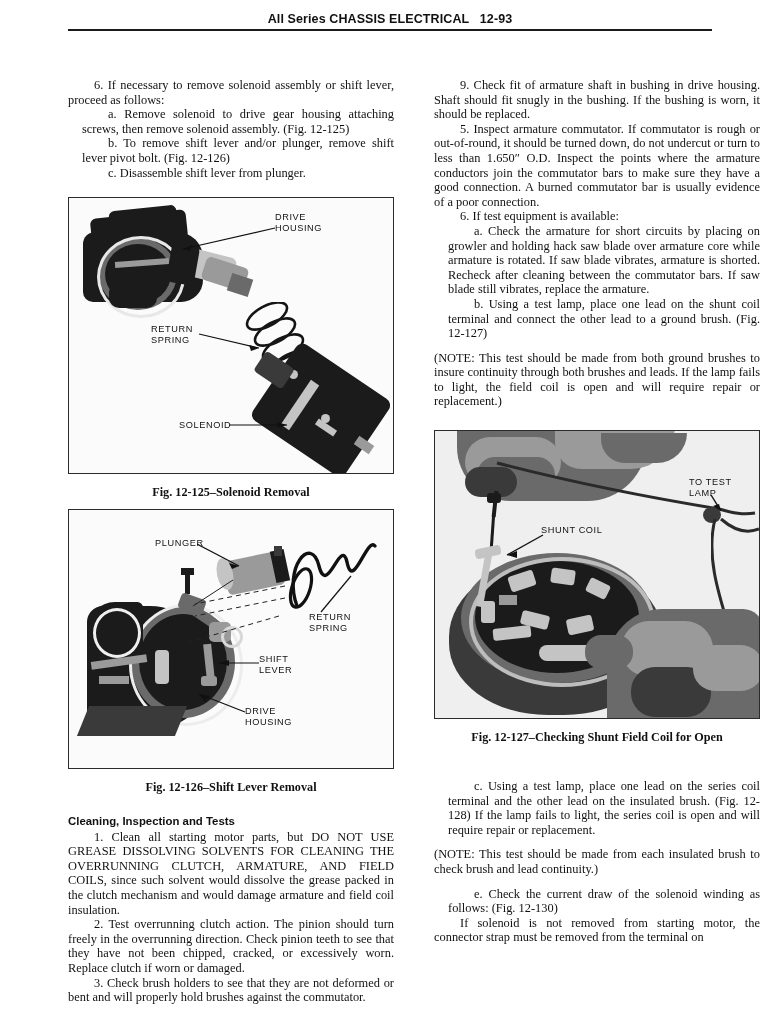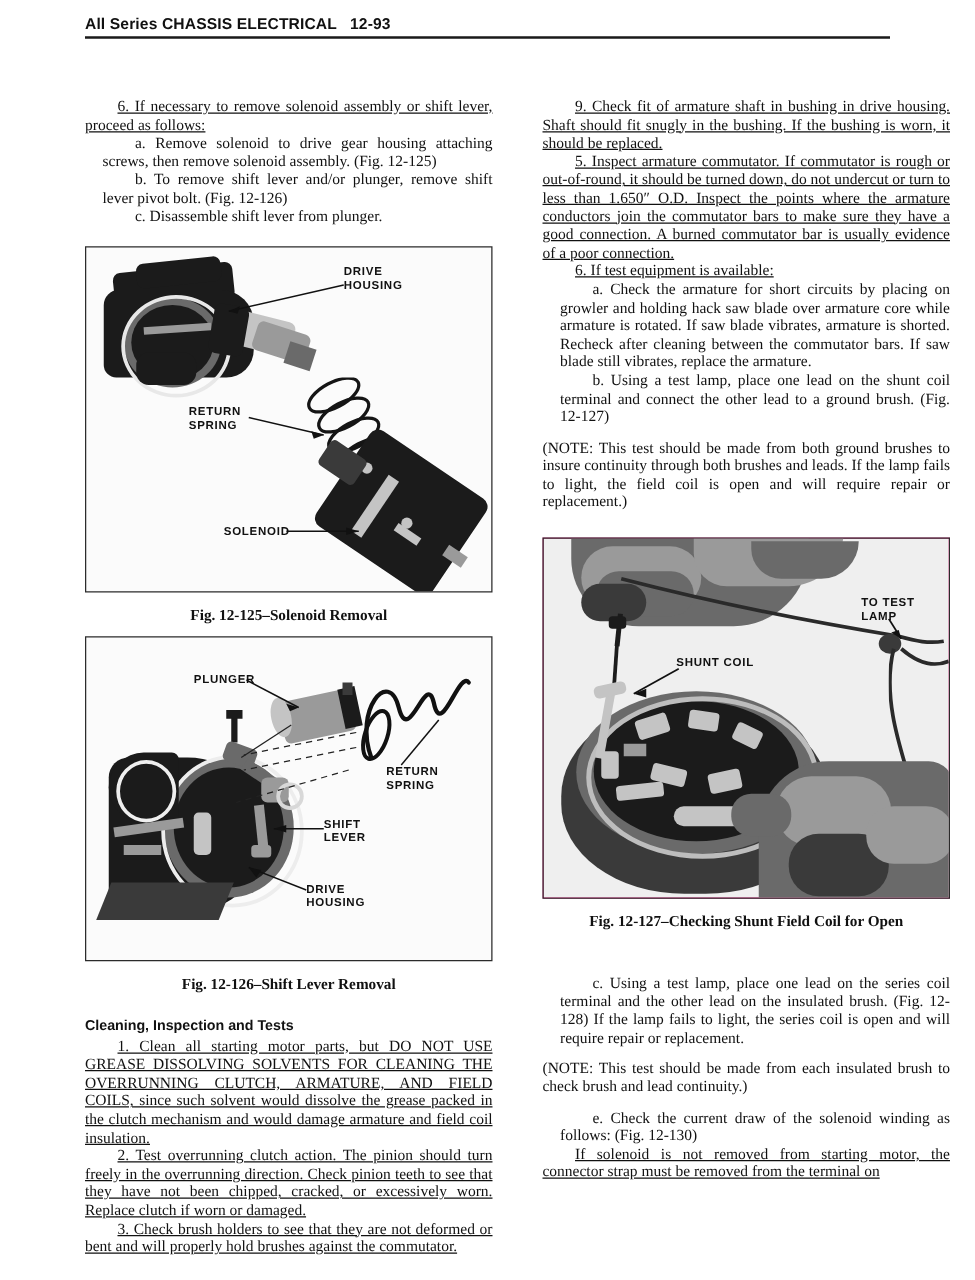--- a/index.html
+++ b/index.html
@@ -14,21 +14,21 @@
   .page{
     position:absolute;inset:0;
     padding:0;
   }
 
   
   .header{
     position:absolute;left:68px;top:12px;width:644px;
   }
   .header-title{
-    text-align:left;
+    text-align:center;
     font-family:"Liberation Sans", sans-serif;
     font-weight:bold;
     font-size:12.5px;
     letter-spacing:.1px;
     white-space:pre;
   }
   .header-rule{
     margin-top:3px;
     border-top:2.4px solid #1a1a1a;
     width:100%;
@@ -42,21 +42,21 @@
     font-size:12.4px;
     line-height:14.6px;
     text-align:justify;
     text-justify:inter-word;
     hyphens:none;
   }
   .col-left{left:68px;}
   .col-right{left:434px;}
 
   p{margin:0;}
-  .indent{text-indent:26px;text-decoration:underline;}
+  .indent{text-indent:26px;}
   .indent-sub{text-indent:26px;padding-left:14px;}
   .noindent{text-indent:0;}
   .gap{height:10px;}
   .subhead{
     font-family:"Liberation Sans", sans-serif;
     font-weight:bold;
     font-size:11.4px;
     text-align:left;
     margin-bottom:1px;
   }
@@ -77,21 +77,21 @@
     margin-top:11px;
     white-space:pre;
   }
 
   
   .photo{position:absolute;inset:0;}
   .lbl{
     position:absolute;
     font-family:"Liberation Sans", sans-serif;
     font-size:9.2px;
-    font-weight:bold;
+    font-weight:normal;
     letter-spacing:.6px;
     line-height:11px;
     color:#111;
     white-space:pre;
   }
 
   
   .blob{position:absolute;background:#1b1b1b;}
   .blob.g2{background:#3a3a3a;}
   .blob.g3{background:#6a6a6a;}

